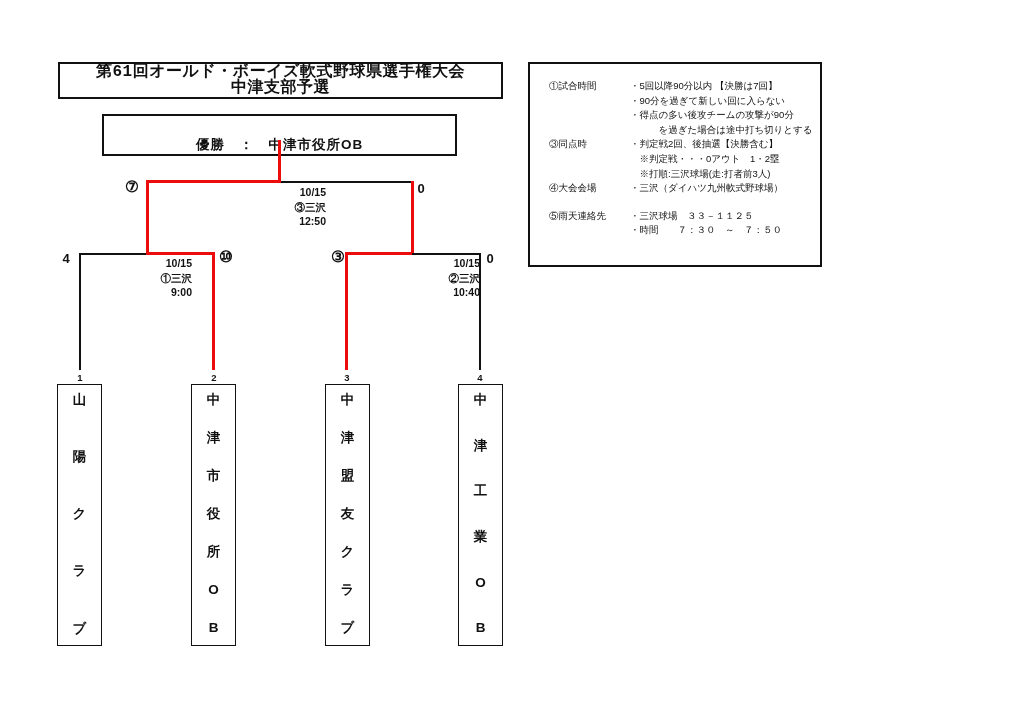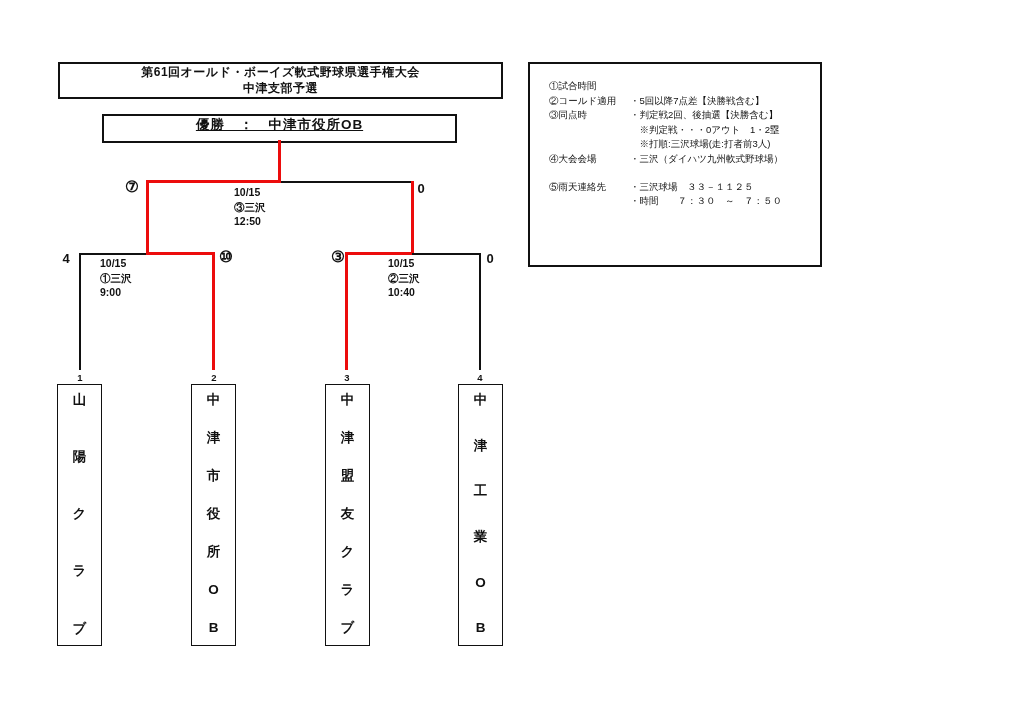--- a/index.html
+++ b/index.html
@@ -5,36 +5,36 @@
   html,body{margin:0;padding:0;background:#ffffff;}
   .page{
     position:relative;width:1024px;height:724px;background:#ffffff;overflow:hidden;
     font-family:"Liberation Sans",sans-serif;color:#111;
   }
   
   .title-box{
     position:absolute;left:58px;top:62px;width:445px;height:37px;
     border:2px solid #111;box-sizing:border-box;
     display:flex;flex-direction:column;justify-content:center;align-items:center;
-    font-size:12px;font-weight:bold;line-height:15.5px;letter-spacing:.5px;
+    font-size:16px;font-weight:bold;line-height:15.5px;letter-spacing:.5px;font-family:Liberation Mono, monospace;
   }
   .winner-box{
-    position:absolute;left:102px;top:114px;width:355px;height:29px;
+    position:absolute;left:102px;top:114px;width:355px;height:42px;
     border:2px solid #111;box-sizing:border-box;
-    display:flex;justify-content:center;align-items:flex-start;
-    font-size:13.5px;font-weight:bold;letter-spacing:1px;text-decoration:underline;
+    display:flex;justify-content:center;align-items:flex-end;
+    font-size:13.5px;font-weight:bold;letter-spacing:1px;
   }
   
   .ln{position:absolute;background:#111;}
   .ln.red{background:#ec0c0c;}
   .ln.h{height:2px;} .ln.v{width:2px;}
   .ln.h.red{height:3px;} .ln.v.red{width:3px;}
   
   .match-info{
-    position:absolute;width:92px;text-align:left;
+    position:absolute;width:92px;text-align:right;
     font-size:10.5px;font-weight:bold;line-height:14.5px;
   }
   .score{
     position:absolute;transform:translate(-50%,-50%);
     font-weight:bold;font-size:13px;line-height:1;
   }
   .score.circled{font-size:15.5px;}
   
   .seed{
     position:absolute;top:372px;transform:translateX(-50%);
@@ -149,25 +149,25 @@
       <span class="ch">津</span>
       <span class="ch">工</span>
       <span class="ch">業</span>
       <span class="ch">O</span>
       <span class="ch">B</span>
     </div>
 
   <div class="rules" id="rules-rows">
       <div class="rule-row">
         <div class="rule-label">①試合時間</div>
-      </div>
-      <div class="rule-row">
-        <div class="rule-label">②コールド適用</div>
         <div class="rule-lines">
-          <div class="rule-line">・5回以降7点差【決勝戦含む】</div>
+          <div class="rule-line">・5回以降90分以内 【決勝は7回】</div>
+          <div class="rule-line">・90分を過ぎて新しい回に入らない</div>
+          <div class="rule-line">・得点の多い後攻チームの攻撃が90分</div>
+          <div class="rule-line">　　　を過ぎた場合は途中打ち切りとする</div>
         </div>
       </div>
       <div class="rule-row">
         <div class="rule-label">③同点時</div>
         <div class="rule-lines">
           <div class="rule-line">・判定戦2回、後抽選【決勝含む】</div>
           <div class="rule-line">　※判定戦・・・0アウト　1・2塁</div>
           <div class="rule-line">　※打順:三沢球場(走:打者前3人)</div>
         </div>
       </div>

